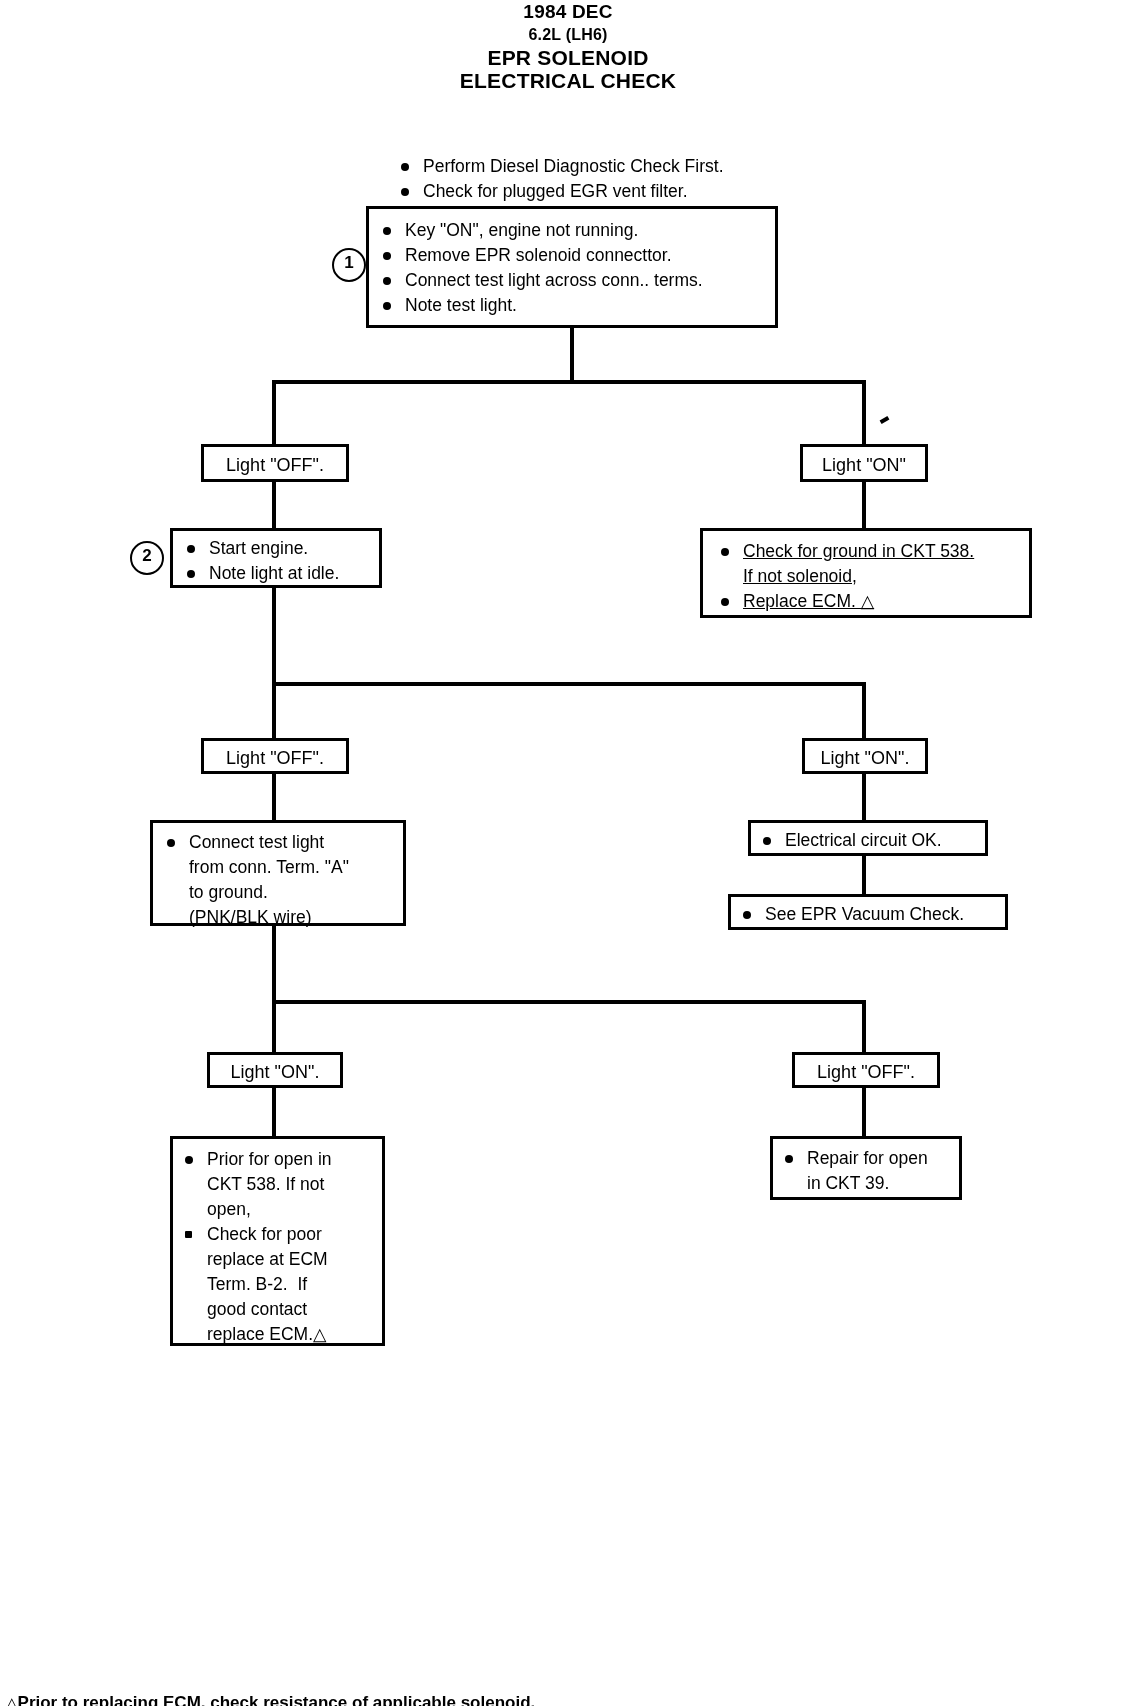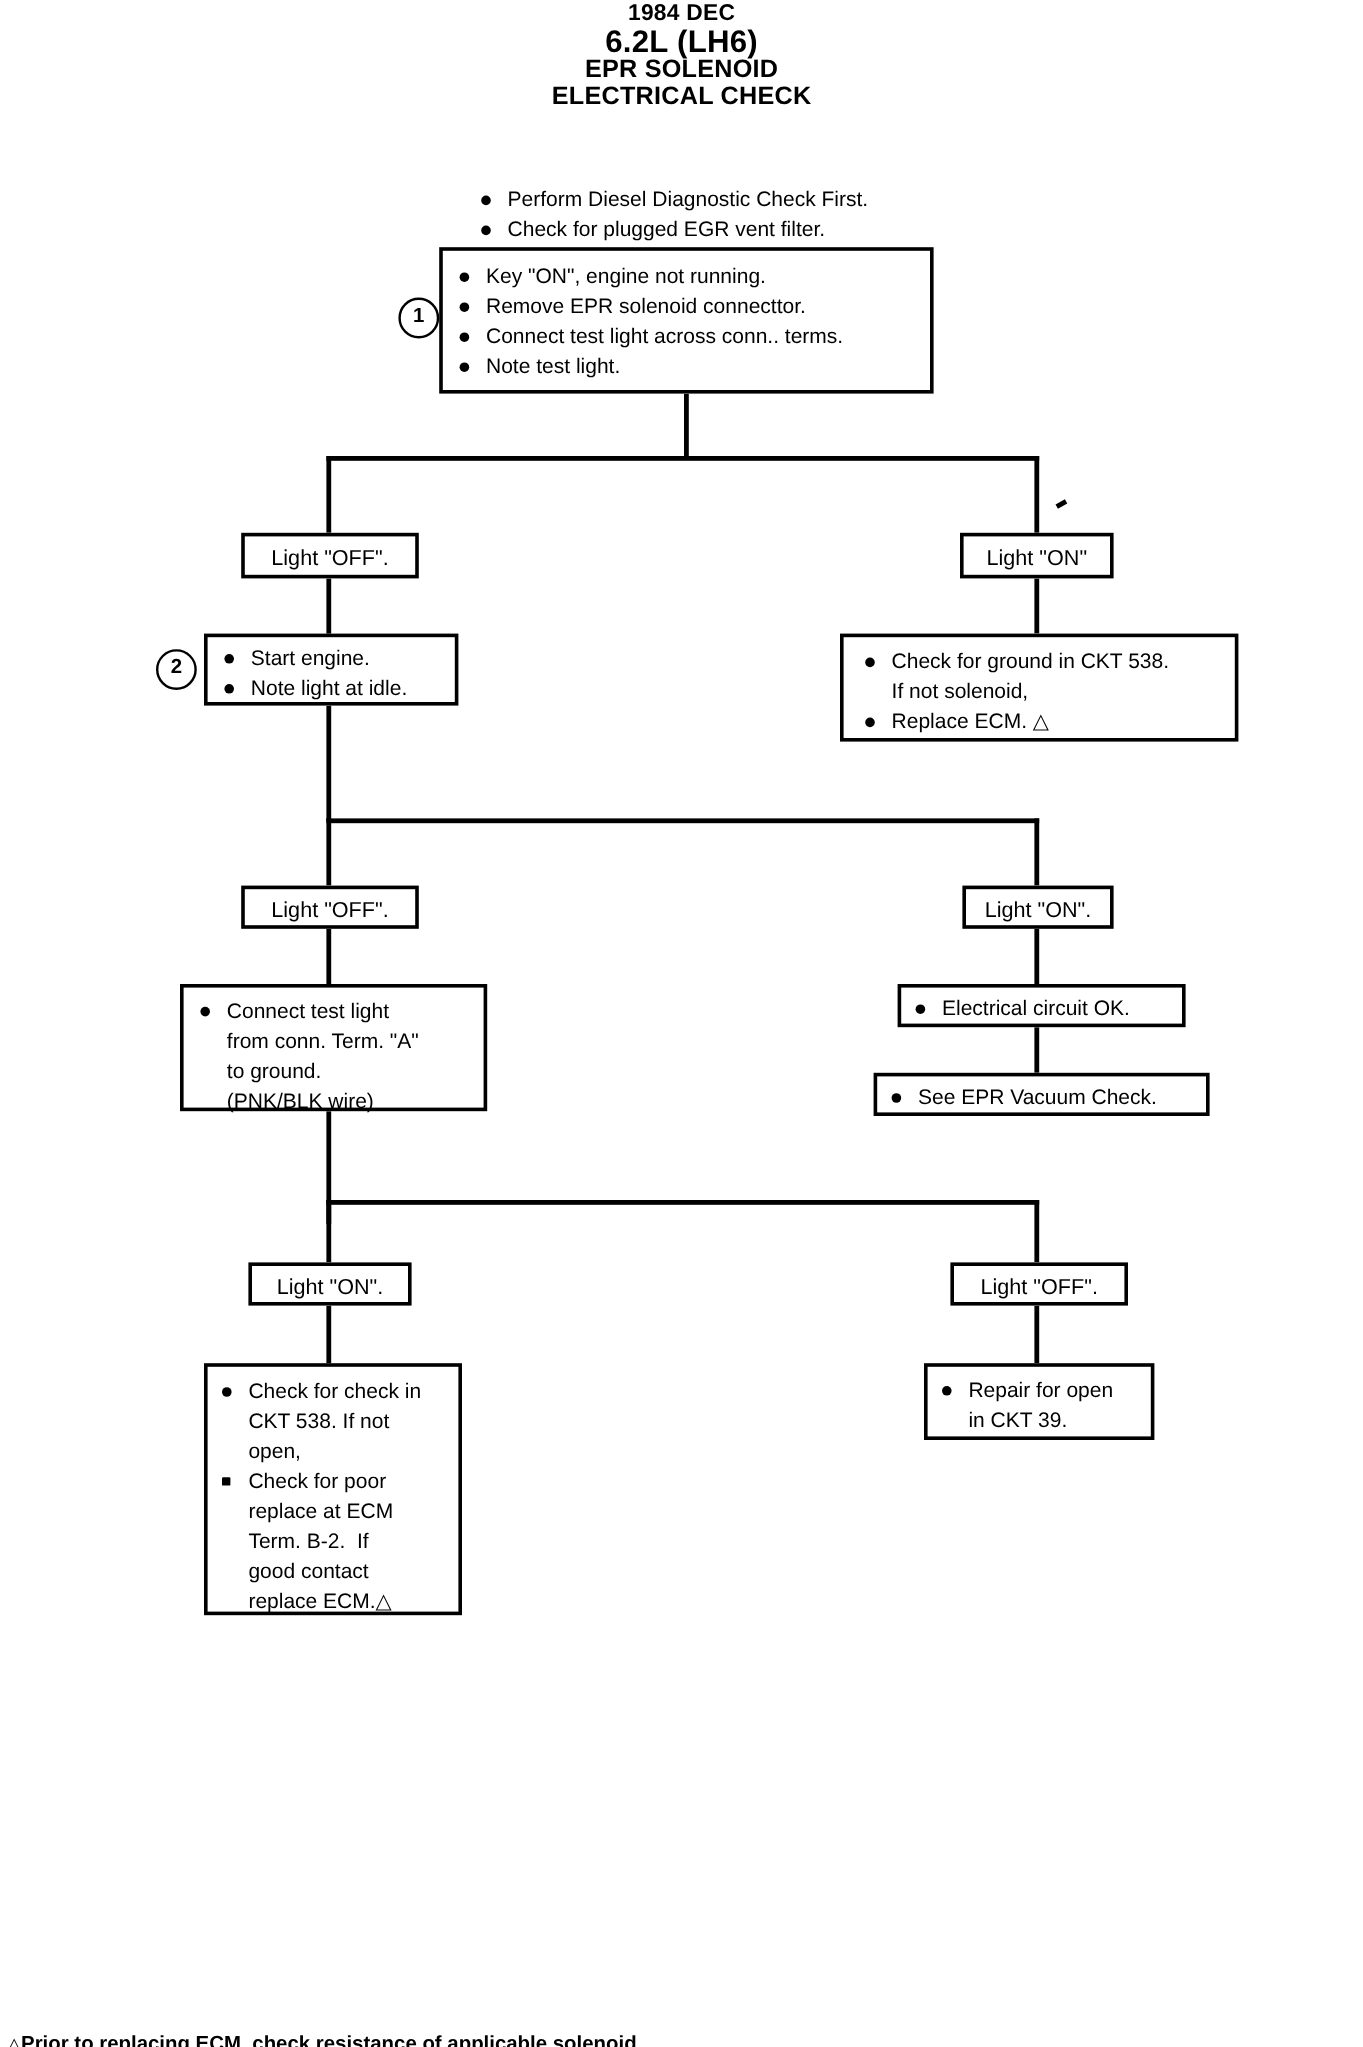--- a/index.html
+++ b/index.html
@@ -26,21 +26,21 @@
     top: 0;
     width: 1136px;
     text-align: center;
   }
   .title-line {
     font-weight: bold;
     letter-spacing: 0.2px;
     line-height: 23px;
   }
   .title-line.t1 { font-size: 19px; text-align: center; }
-  .title-line.t2 { font-size: 26px; }
+  .title-line.t2 { font-size: 16px; }
   .title-line.t3 { font-size: 21px; }
   .title-line.t4 { font-size: 21px; }
 
   .node {
     position: absolute;
     box-sizing: border-box;
     border: 3px solid #000;
     background: #fff;
     z-index: 3;
   }
@@ -181,21 +181,21 @@
   <div class="step-circle" style="left:130px; top:541px;">2</div>
 
   <div class="node" style="left:170px; top:528px; width:212px; height:60px;">
     <ul class="bullet-list" style="margin:5px 0 0 10px;">
       <li><span class="dot"></span><span>Start engine.</span></li>
       <li><span class="dot"></span><span>Note light at idle.</span></li>
     </ul>
   </div>
 
   <div class="node" style="left:700px; top:528px; width:332px; height:90px;">
-    <ul class="bullet-list" style="margin:8px 0 0 14px;">
+    <ul class="bullet-list" style="margin:8px 0 0 14px;text-decoration:underline;">
       <li><span class="dot"></span><span>Check for ground in CKT 538.</span></li>
       <li class="nobullet"><span>If not solenoid,</span></li>
       <li><span class="dot"></span><span>Replace ECM. △</span></li>
     </ul>
   </div>
 
   <div class="ln v" style="left:272px; top:588px; height:96px;"></div>
   <div class="ln h" style="left:272px; top:682px; width:594px;"></div>
   <div class="ln v" style="left:272px; top:682px; height:56px;"></div>
   <div class="ln v" style="left:862px; top:682px; height:56px;"></div>
@@ -242,21 +242,21 @@
   </div>
   <div class="ln v" style="left:272px; top:1088px; height:50px;"></div>
 
   <div class="node" style="left:792px; top:1052px; width:148px; height:36px;">
     <div class="label-node" style="margin-top:7px;">Light "OFF".</div>
   </div>
   <div class="ln v" style="left:862px; top:1088px; height:48px;"></div>
 
   <div class="node" style="left:170px; top:1136px; width:215px; height:210px;">
     <ul class="bullet-list" style="margin:8px 0 0 8px;">
-      <li><span class="dot"></span><span>Check for check in</span></li>
+      <li><span class="dot"></span><span>Prior for open in</span></li>
       <li class="nobullet"><span>CKT 538. If not</span></li>
       <li class="nobullet"><span>open,</span></li>
       <li><span class="dot sq"></span><span>Check for poor</span></li>
       <li class="nobullet"><span>replace at ECM</span></li>
       <li class="nobullet"><span>Term. B-2.  If</span></li>
       <li class="nobullet"><span>good contact</span></li>
       <li class="nobullet"><span>replace ECM.△</span></li>
     </ul>
   </div>
 

